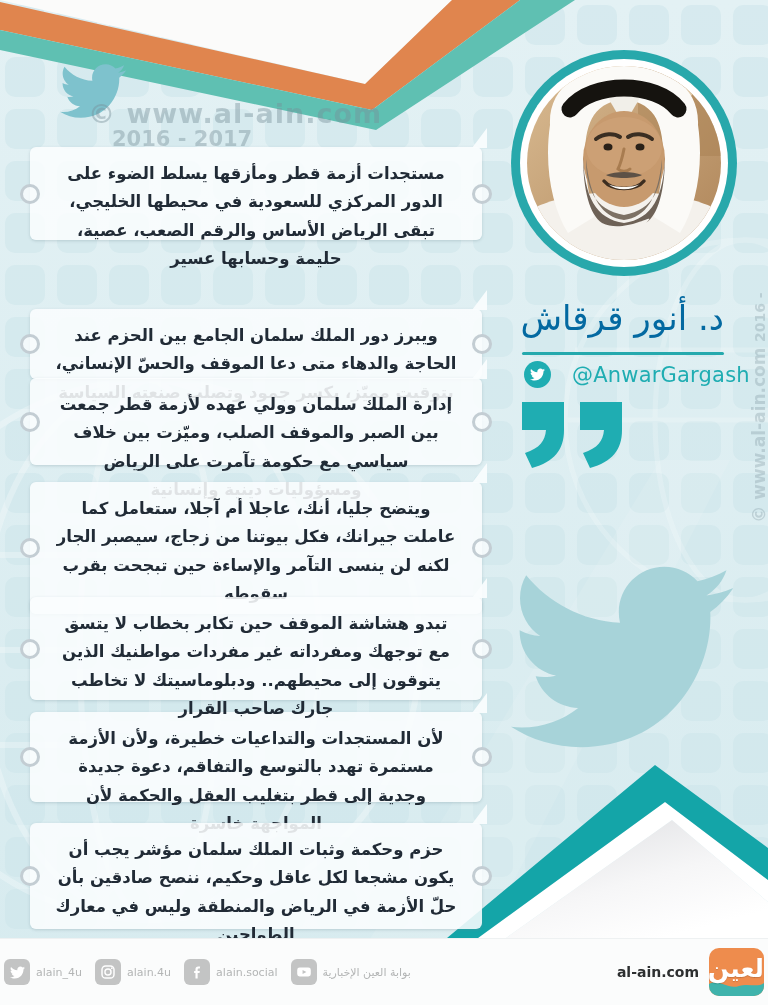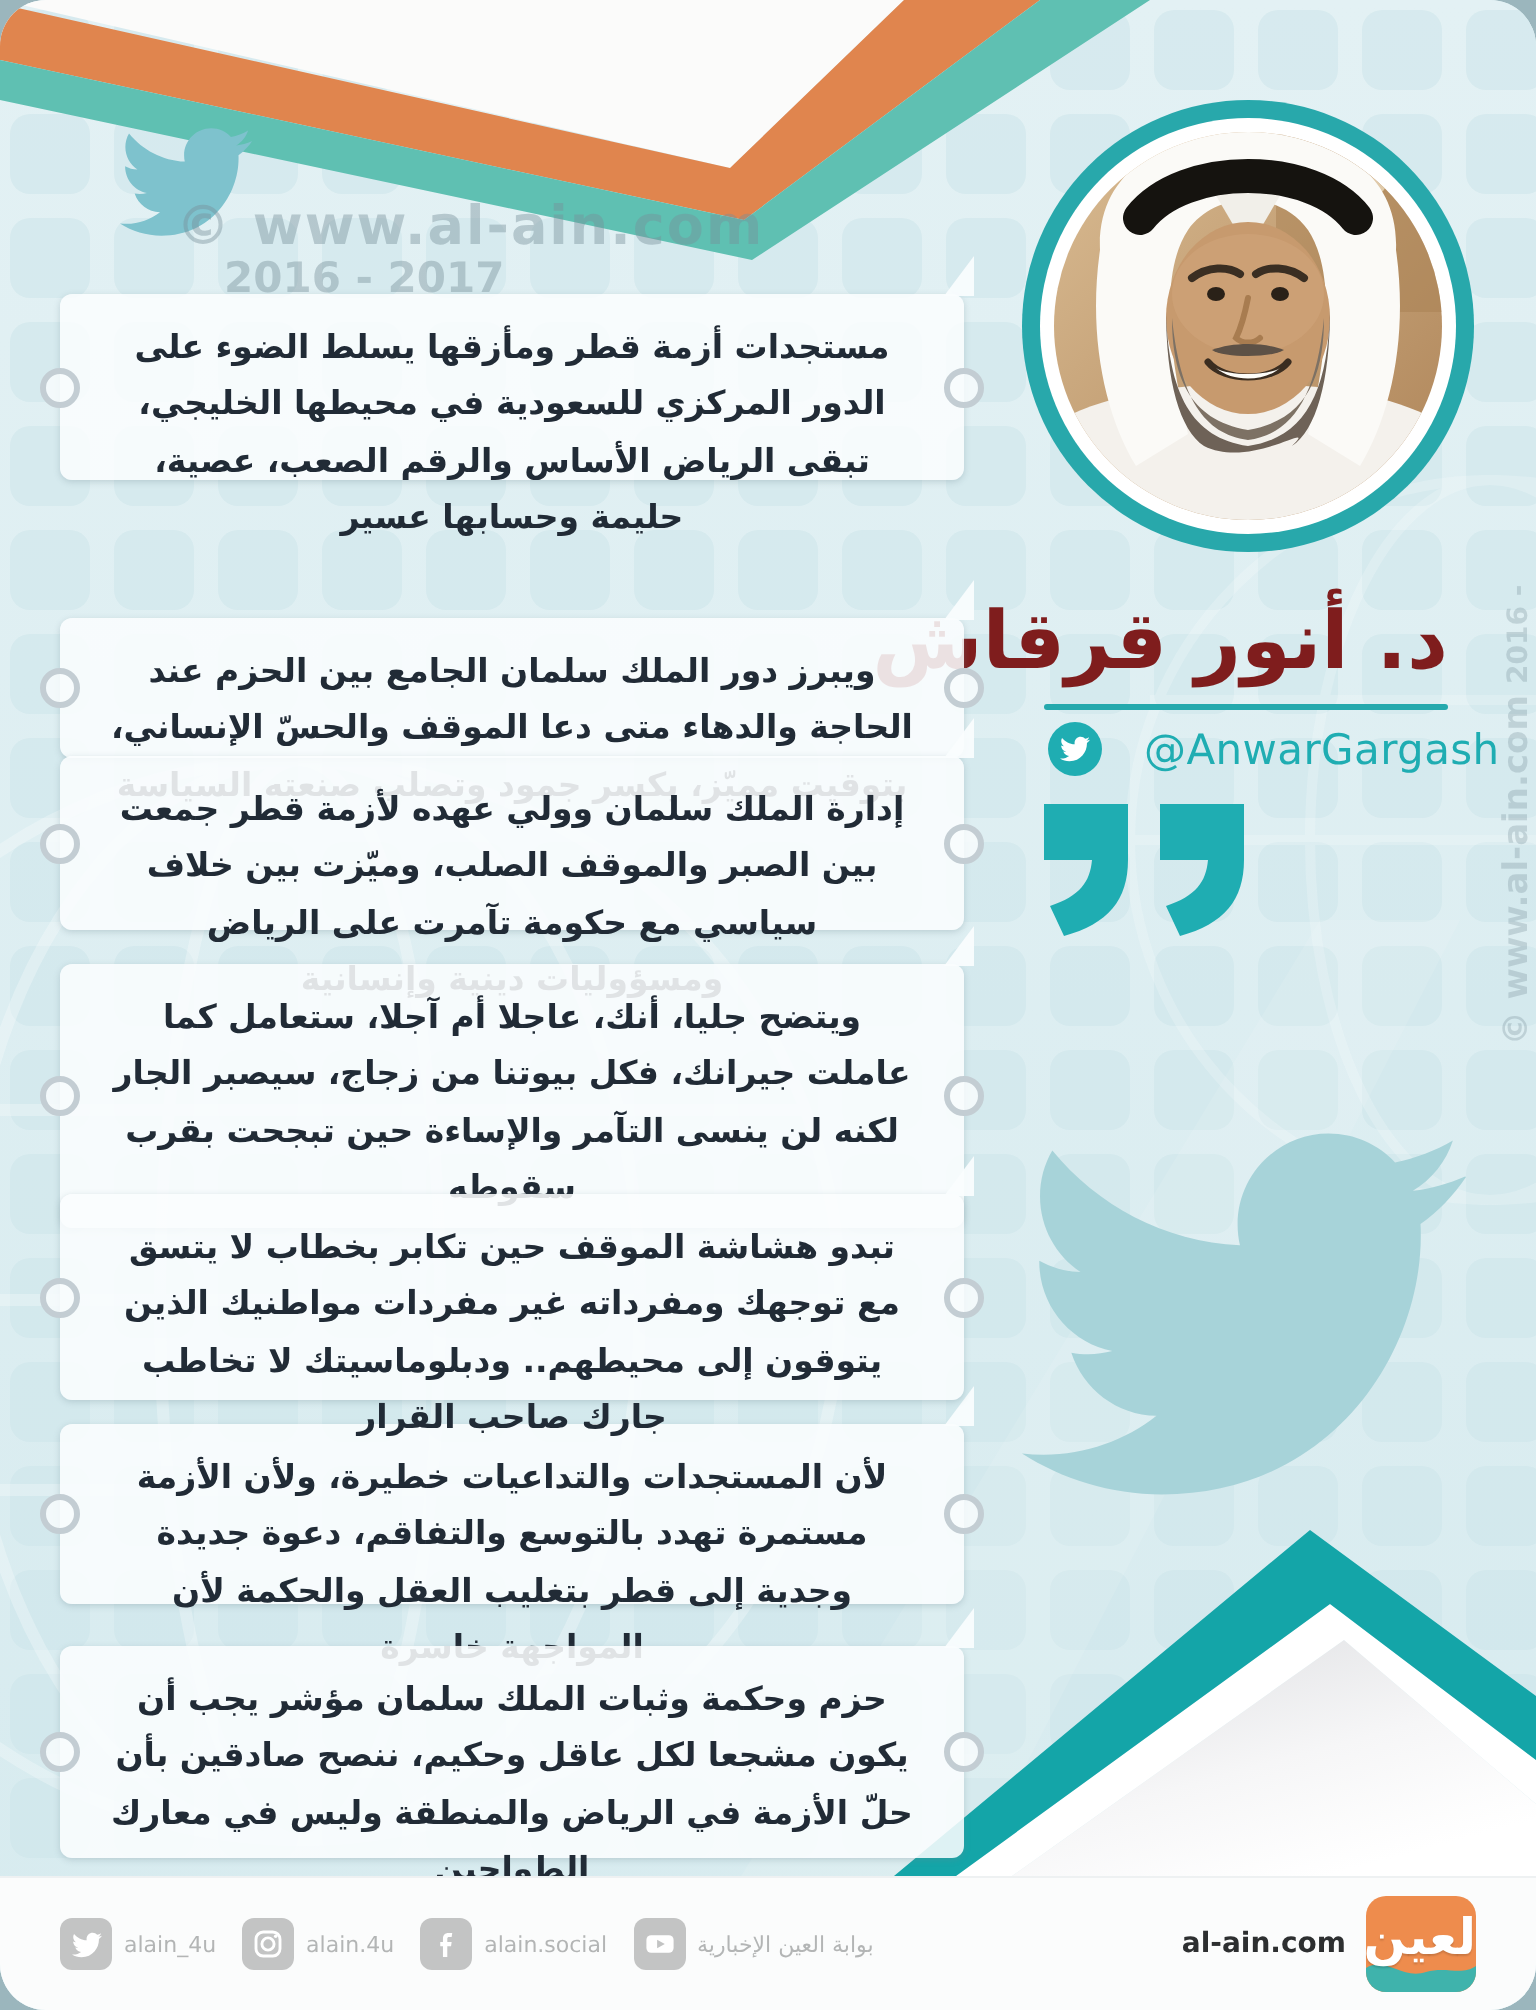--- a/index.html
+++ b/index.html
@@ -1,17 +1,17 @@
 <!DOCTYPE html>
 <html lang="ar"><head>
 <meta charset="utf-8">
 <style>
   html,body{margin:0;padding:0;}
   body{font-family:"DejaVu Sans",sans-serif;background:#9bb6bd;}
-  .poster{position:relative;width:768px;height:1005px;overflow:hidden;background:#dceef2;margin:0 auto;border-radius:23px;}
+  .poster{position:relative;width:768px;height:1005px;overflow:hidden;background:#dceef2;margin:0 auto;}
   .abs{position:absolute;}
   svg{display:block;}
 
   
   .wm-top{left:88px;top:100px;color:rgba(120,143,153,.42);font-weight:700;line-height:1.05;pointer-events:none;}
   .wm-top .l1{font-size:27px;letter-spacing:1px;}
   .wm-top .l2{font-size:21px;margin-left:24px;}
   .wm-side{left:648px;top:388px;width:240px;transform:rotate(-90deg);transform-origin:center;
            color:rgba(120,143,153,.30);font-weight:700;text-align:center;pointer-events:none;}
   .wm-side .l1{font-size:17px;}
@@ -26,30 +26,30 @@
         border-bottom:20px solid rgba(250,253,254,.92);border-left:15px solid transparent;}
   .ring{position:absolute;width:14px;height:14px;border-radius:50%;border:3px solid #c3cdd3;
         background:rgba(248,252,253,.85);top:calc(50% - 10px);}
   .ring.l{left:-10px;} .ring.r{right:-10px;}
   .b1{top:147px;height:93px;} .b2{top:262px;height:70px;margin-top:47px;} .b3{top:378px;height:87px;}
   .b4{top:482px;height:132px;} .b5{top:597px;height:103px;} .b6{top:712px;height:90px;}
   .b7{top:823px;height:106px;}
 
   
   .photo-wrap{left:508px;top:47px;width:232px;height:232px;}
-  .name{right:44px;top:298px;font-size:40px;font-weight:700;color:#7f1d1d;direction:rtl;}
+  .name{right:44px;top:298px;font-size:34px;font-weight:400;color:#0369a1;direction:rtl;}
   .divider{left:522px;top:352px;width:202px;height:3px;background:#25a9ad;border-radius:2px;}
   .handle-row{left:524px;top:361px;display:flex;align-items:center;gap:21px;}
   .handle-icon{width:27px;height:27px;border-radius:50%;background:#1fadb2;display:flex;align-items:center;justify-content:center;}
   .handle-text{color:#1fadb2;font-size:21px;font-weight:500;letter-spacing:.2px;}
   .quotes{left:520px;top:400px;}
 
   
   .footer{left:0;right:0;bottom:0;height:67px;background:#fbfcfc;border-top:1px solid #eef1f2;
-          display:flex;align-items:center;padding:0 30px;box-sizing:border-box;}
+          display:flex;align-items:center;padding:0 4px;box-sizing:border-box;}
   .social{display:flex;align-items:center;gap:13px;}
   .soc-item{display:flex;align-items:center;gap:6px;}
   .soc-ic{width:26px;height:26px;border-radius:6px;background:#c3c4c4;display:flex;align-items:center;justify-content:center;}
   .soc-label{font-size:11px;color:#b3b5b5;font-weight:500;}
   .footer-right{margin-left:auto;display:flex;align-items:center;gap:10px;}
   .site{font-size:14px;font-weight:700;color:#2d2f30;}
   .logo{position:relative;width:55px;height:48px;}
   .logo-cal{position:absolute;left:0;top:6px;width:55px;text-align:right;color:#fff;
             font-size:25px;font-weight:700;direction:rtl;text-shadow:0 1px 1px rgba(0,0,0,.15);}
 </style>

